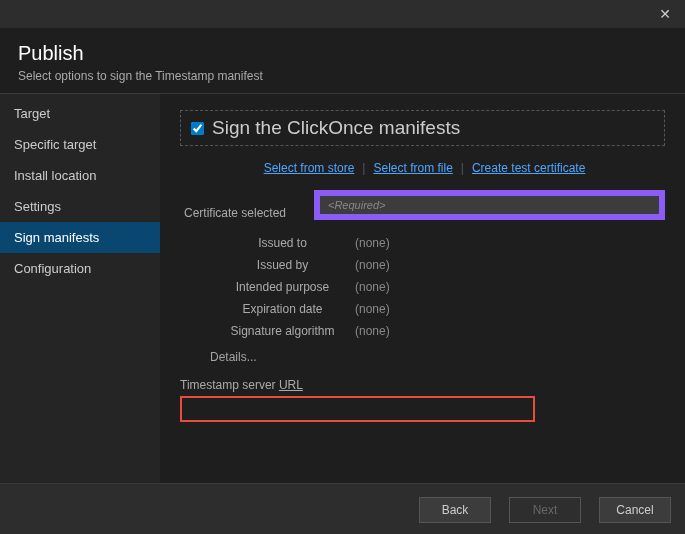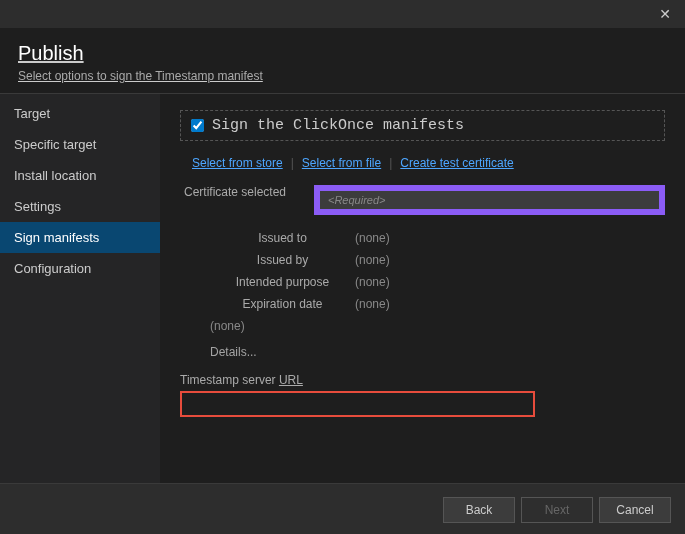--- a/index.html
+++ b/index.html
@@ -28,21 +28,20 @@
       color: #cccccc;
       font-size: 14px;
       cursor: pointer;
       background: none;
       border: none;
       padding: 2px 6px;
     }
     .dialog-header {
       padding: 14px 18px 10px 18px;
       border-bottom: 1px solid #3a3a3a;
-      text-decoration: underline;
     }
     .dialog-header h1 {
       font-size: 20px;
       font-weight: 300;
       color: #ffffff;
       margin-bottom: 4px;
     }
     .dialog-header p {
       font-size: 12px;
       color: #aaaaaa;
@@ -79,47 +78,47 @@
       border: 1px dashed #555;
       padding: 6px 10px;
       margin-bottom: 12px;
     }
     .sign-checkbox-row input[type="checkbox"] {
       margin-right: 8px;
       accent-color: #007acc;
     }
     .sign-checkbox-label {
       color: #cccccc;
-      font-size: 15px;
-      font-family: Liberation Mono, monospace;
+      font-size: 19px;
     }
     .cert-buttons {
       display: flex;
       gap: 0;
       margin-bottom: 12px;
       padding-left: 4px;
+      justify-content: center;
     }
     .cert-btn {
       background: none;
       border: none;
       color: #4da6ff;
       font-size: 12px;
       cursor: pointer;
       padding: 3px 8px;
       text-decoration: underline;
     }
     .cert-btn-divider {
       color: #555;
       display: flex;
       align-items: center;
       font-size: 12px;
     }
     .cert-selected-row {
       display: flex;
-      align-items: flex-start;
+      align-items: flex-end;
       margin-bottom: 16px;
       padding-left: 4px;
     }
     .cert-selected-label {
       width: 130px;
       color: #aaaaaa;
       font-size: 12px;
       flex-shrink: 0;
     }
     .cert-selected-value {
@@ -174,21 +173,21 @@
       font-size: 12px;
     }
     .dialog-footer {
       height: 52px;
       background: #2d2d2d;
       border-top: 1px solid #3a3a3a;
       display: flex;
       align-items: center;
       justify-content: flex-end;
       padding: 0 14px;
-      gap: 6px;
+      gap: 18px;
     }
     .footer-btn {
       min-width: 72px;
       height: 26px;
       padding: 0 12px;
       background: #3c3c3c;
       border: 1px solid #555;
       color: #cccccc;
       font-size: 12px;
       cursor: pointer;
@@ -258,20 +257,21 @@
       </div>
       <div class="cert-detail-row">
         <span class="cert-detail-key">Intended purpose</span>
         <span class="cert-detail-val">(none)</span>
       </div>
       <div class="cert-detail-row">
         <span class="cert-detail-key">Expiration date</span>
         <span class="cert-detail-val">(none)</span>
       </div>
       <div class="cert-detail-row">
+        <span class="cert-detail-key">Signature algorithm</span>
         <span class="cert-detail-val">(none)</span>
       </div>
     </div>
 
     
     <div class="details-link">Details...</div>
 
     
     <div class="timestamp-label">Timestamp server <u>URL</u></div>
     <input type="text" class="timestamp-input" value="" style="">

